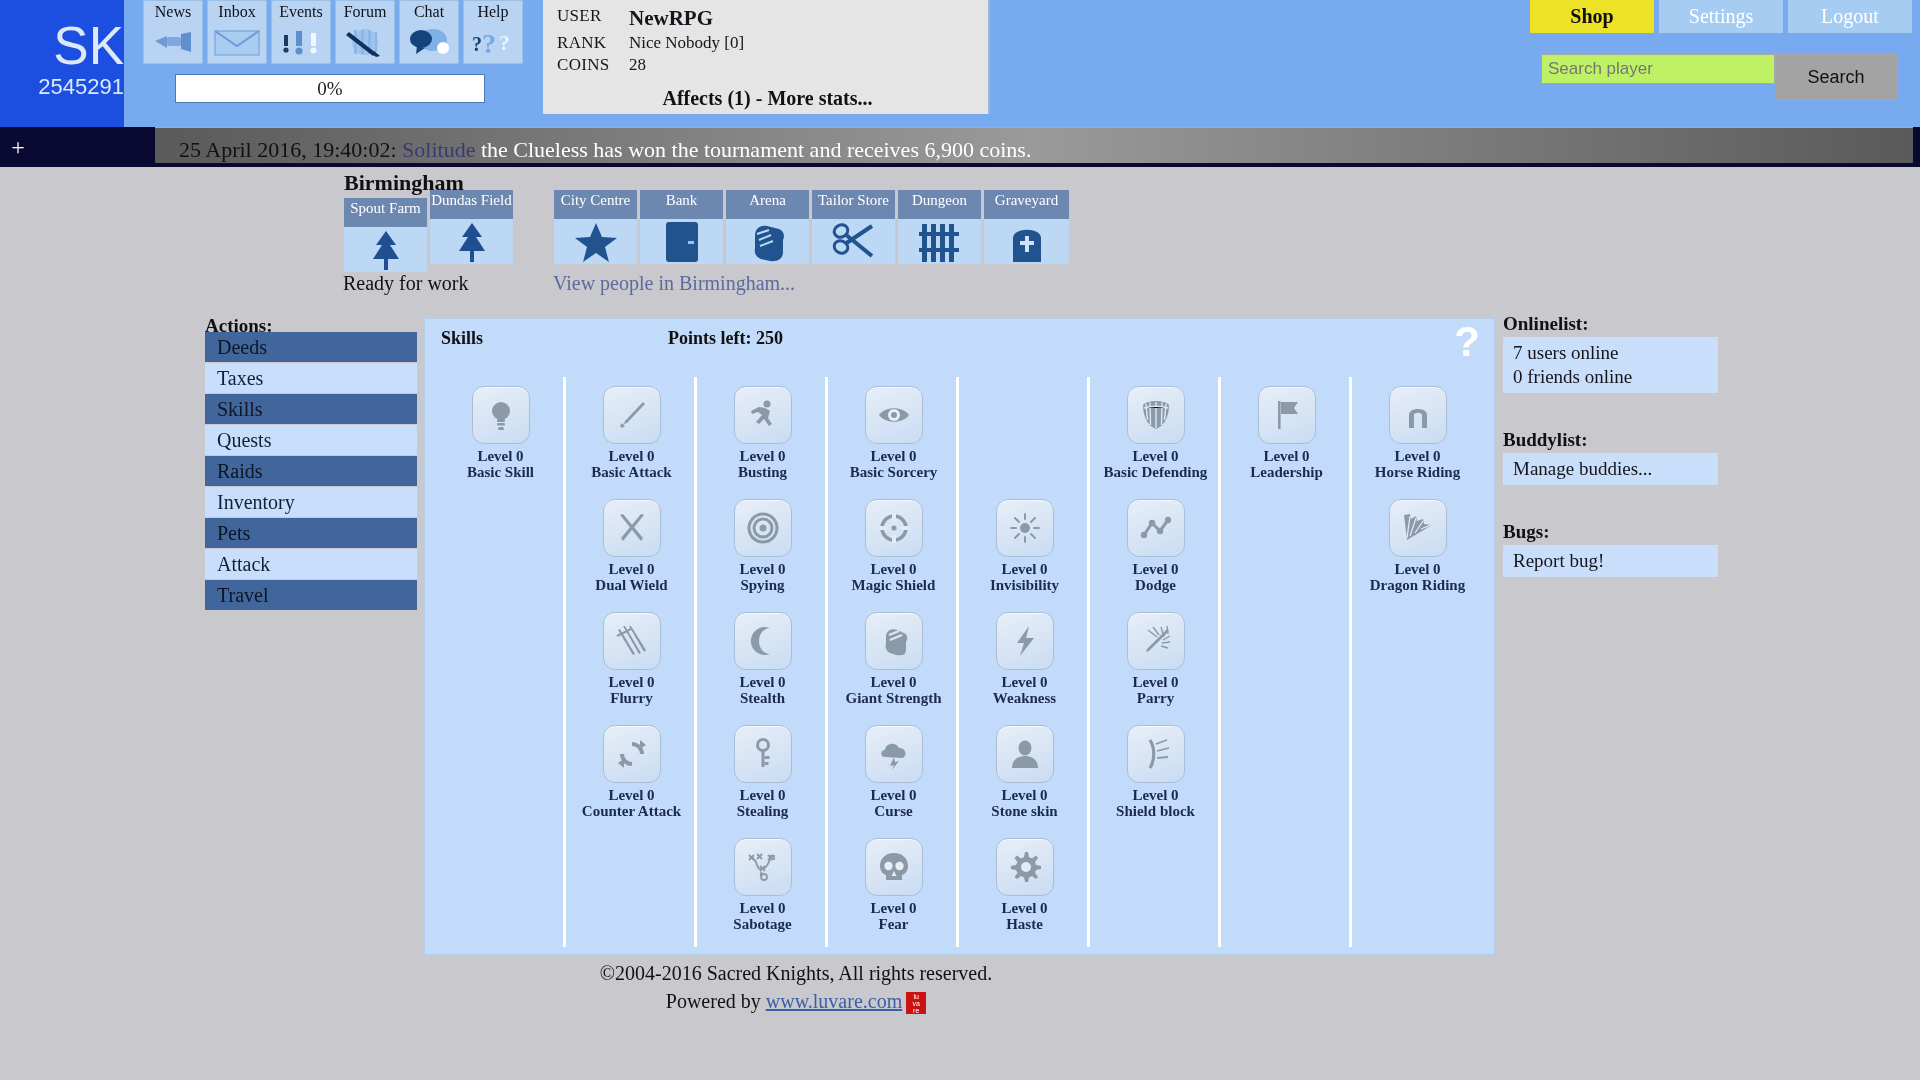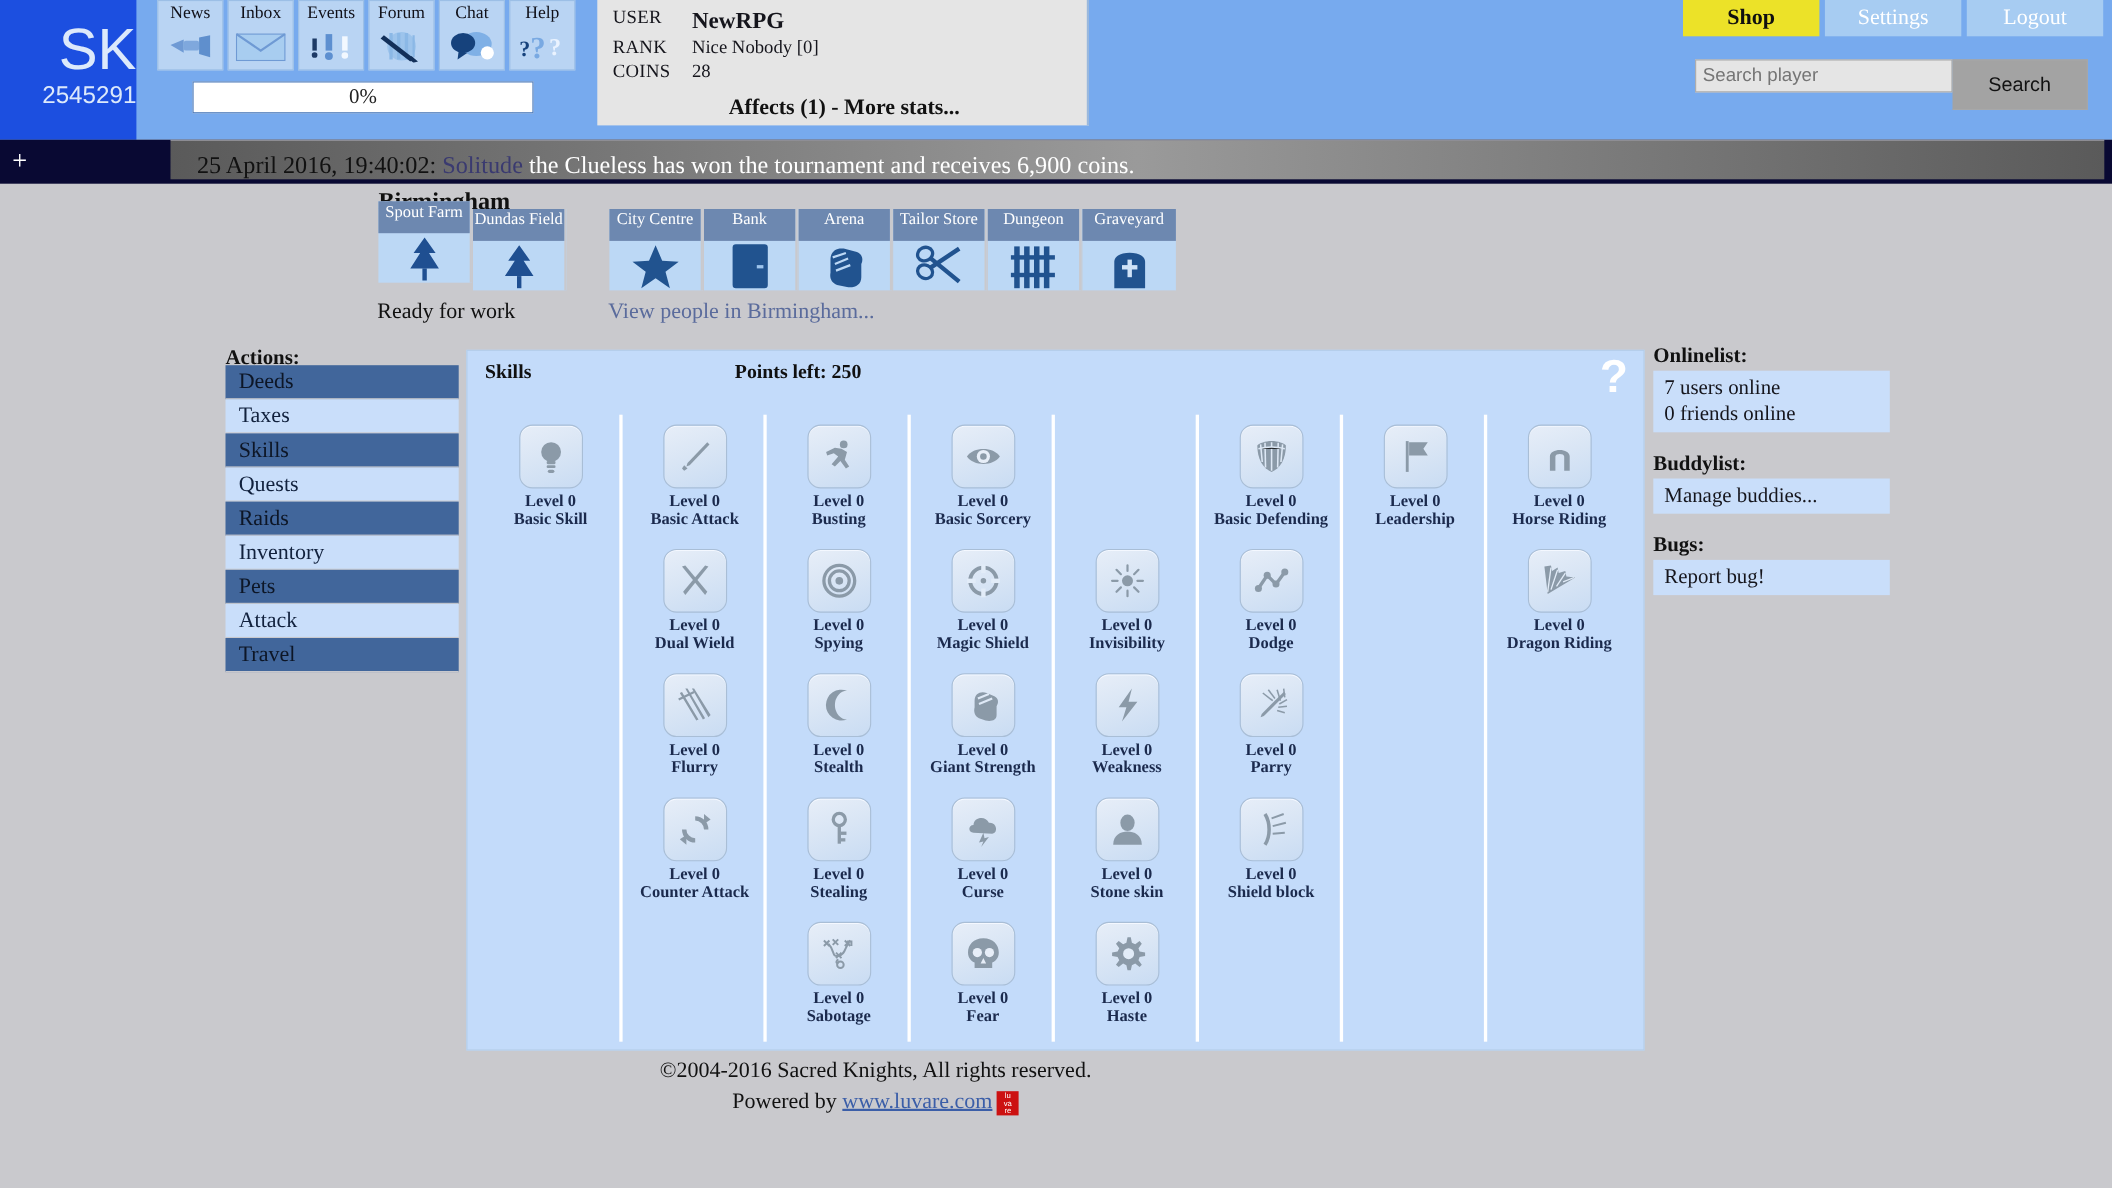--- a/index.html
+++ b/index.html
@@ -81,21 +81,21 @@
   #topbtns{ position:absolute; right:8px; top:0px; display:flex; gap:5px;}
   .topbtn{
     width:124px; height:33px; line-height:33px; text-align:center;
     font-size:20px; color:#ffffff; background:#a7ccf2;
   }
   .topbtn.shop{ background:#ece228; color:#101010; font-weight:bold;}
   #searchrow{
     position:absolute; right:22px; top:54px; display:flex;
   }
   #searchinput{
-    width:234px; height:30px; border:1px solid #a8a8a8; background:#e5e5e5;
+    width:234px; height:30px; border:1px solid #a8a8a8; background:#bef264;
     font-family:"Liberation Sans", sans-serif;
     font-size:17px; padding:0 6px; color:#333;
   }
   #searchbtn{
     width:123px; height:46px; border:1px solid #a8a8a8; border-left:none;
     background:#a3a3a3; font-family:"Liberation Sans", sans-serif;
     font-size:18px; color:#111; cursor:pointer;
   }
 
   
@@ -200,21 +200,21 @@
   }
   .skillname{
     font-size:15px; font-weight:bold; color:#1b2a4d;
     line-height:16px; text-align:center; width:131px;
   }
   .skillcell.empty .skillbox{ visibility:hidden; }
   .skillcell.empty .skilllvl,.skillcell.empty .skillname{ visibility:hidden; }
 
   
   #rightbar{ position:absolute; left:1503px; top:313px; width:215px;}
-  .rsect{ margin-bottom:18px;font-family:Liberation Serif, serif; }
+  .rsect{ margin-bottom:36px;font-family:Liberation Serif, serif; }
   .rhead{ font-size:19px; font-weight:bold; color:#111; margin-bottom:2px;}
   .rbody{ background:#c9defa; padding:4px 10px; }
   .rline{ font-size:19px; color:#15151c; line-height:24px;}
   .rline.link{ color:#15151c; }
 
   
   #footer{
     position:absolute; left:0; top:962px; width:1592px; text-align:center;
   }
   #copyline{ font-size:20px; color:#111; }
@@ -348,21 +348,21 @@
 <div id="ticker">
   <div class="tline">
     <span class="tdate">25 April 2016, 19:40:02:</span>
     <span class="tname">Solitude</span>
     <span>the Clueless has won the tournament and receives 6,900 coins.</span>
   </div>
 </div>
 
 <div id="cityname">Birmingham</div>
 
-<div class="loctile" style="left:344px; top:183px;">
+<div class="loctile" style="left:344px; top:198px;">
   <div class="lhead">Spout Farm</div>
   <div class="lico">
     <svg width="46" height="42" viewBox="0 0 46 42">
       <path d="M23 2 L33 16 L27 16 L36 30 L10 30 L19 16 L13 16 Z" fill="#1f4f91"></path>
       <rect x="21" y="30" width="4" height="11" fill="#1f4f91"></rect>
     </svg>
   </div>
 </div>
 <div class="loctile" style="left:430px; top:190px;">
   <div class="lhead">Dundas Field</div>

